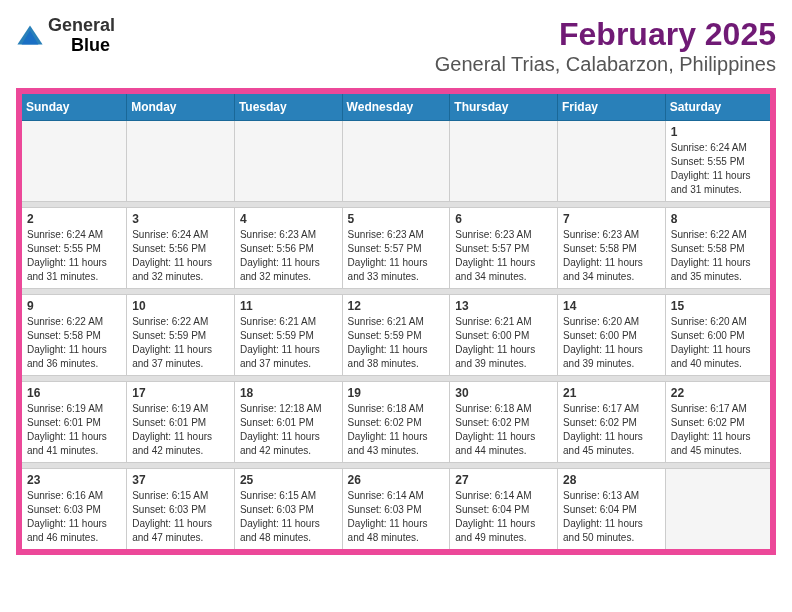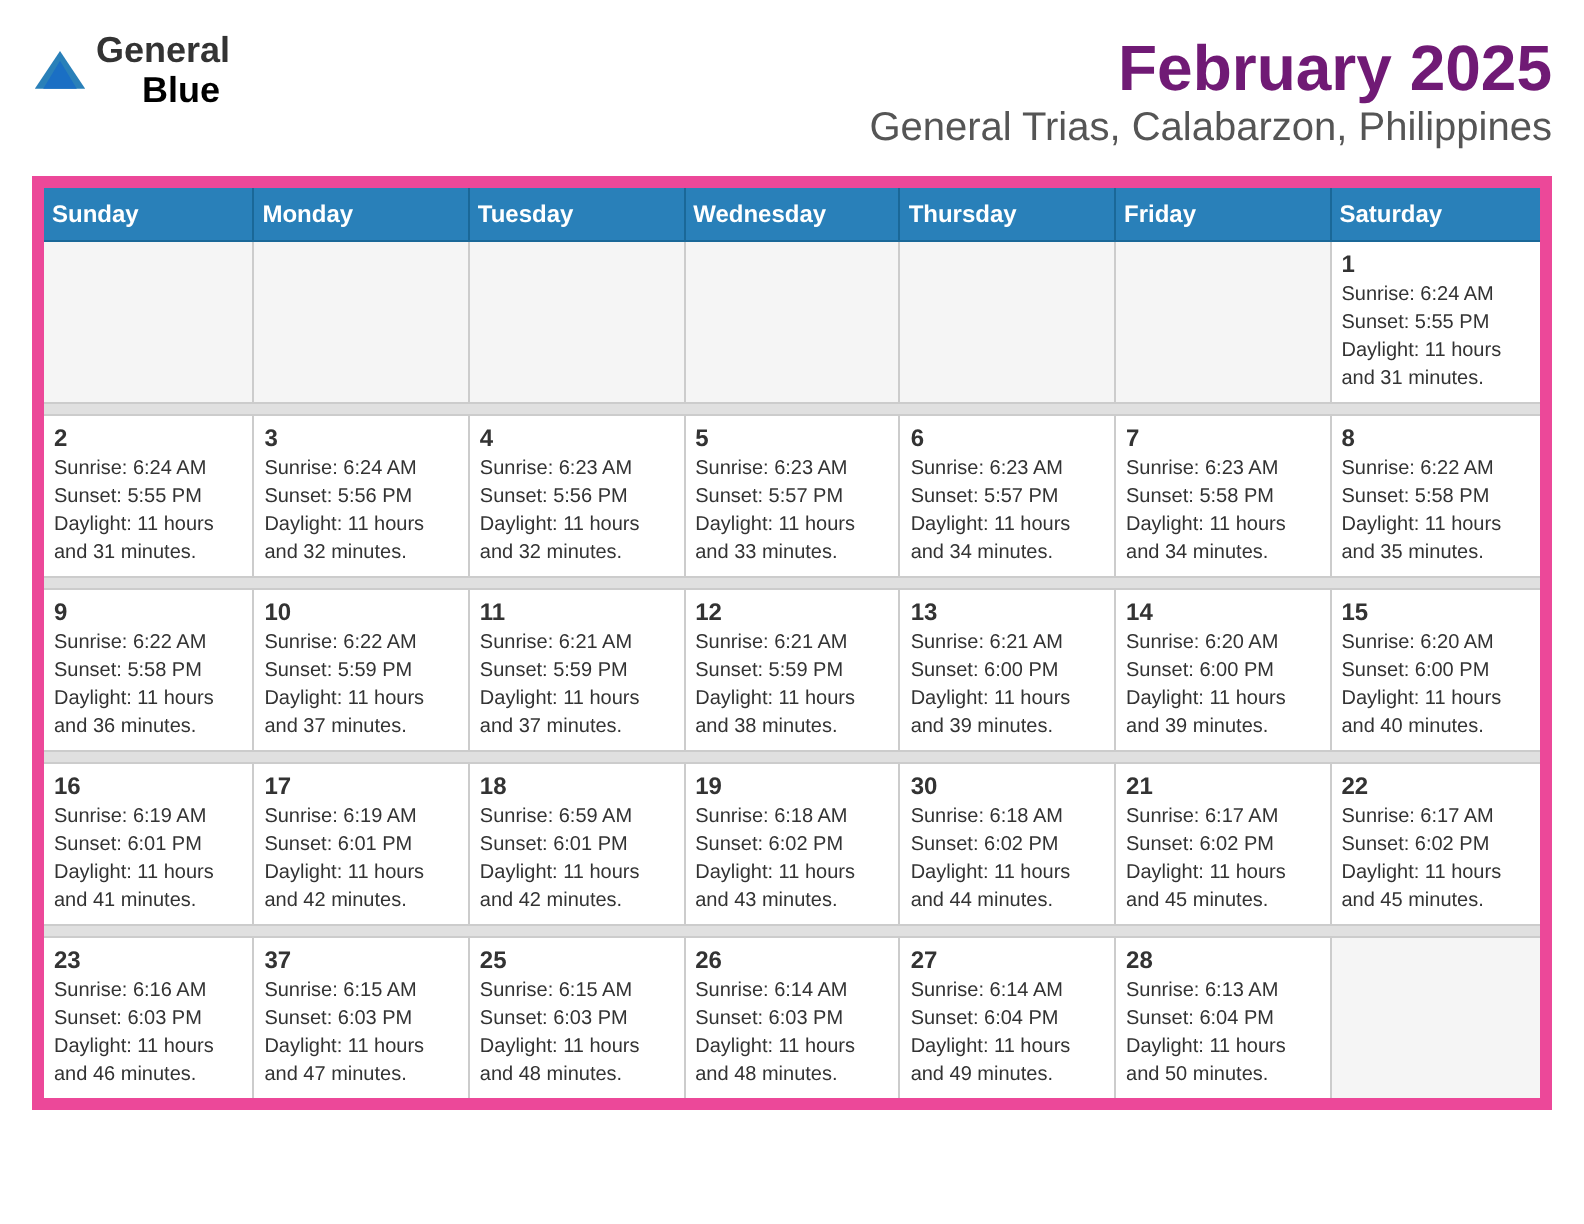--- a/index.html
+++ b/index.html
@@ -244,21 +244,21 @@
 Daylight: 11 hours and 41 minutes.</div>
         </td>
         <td>
           <span class="day-number">17</span>
           <div class="day-info">Sunrise: 6:19 AM
 Sunset: 6:01 PM
 Daylight: 11 hours and 42 minutes.</div>
         </td>
         <td>
           <span class="day-number">18</span>
-          <div class="day-info">Sunrise: 6:59 AM
+          <div class="day-info">Sunrise: 12:18 AM
 Sunset: 6:01 PM
 Daylight: 11 hours and 42 minutes.</div>
         </td>
         <td>
           <span class="day-number">19</span>
           <div class="day-info">Sunrise: 6:18 AM
 Sunset: 6:02 PM
 Daylight: 11 hours and 43 minutes.</div>
         </td>
         <td>

